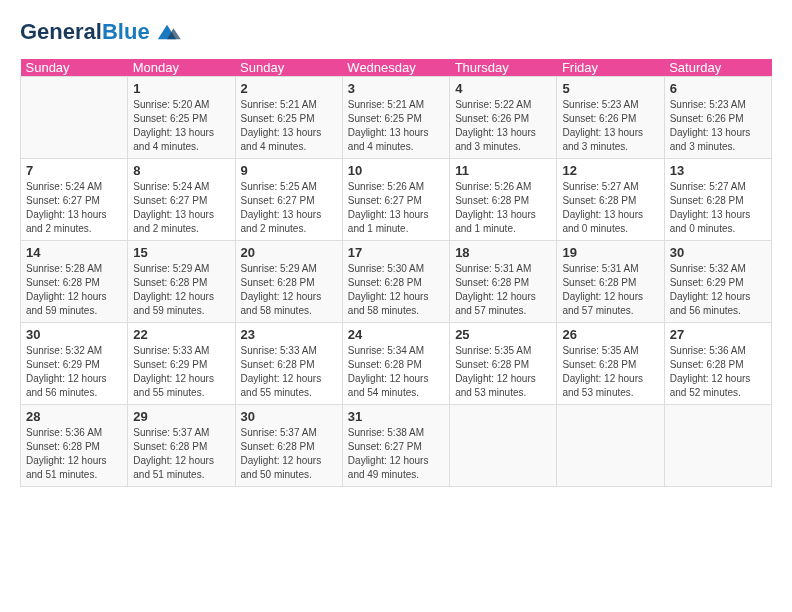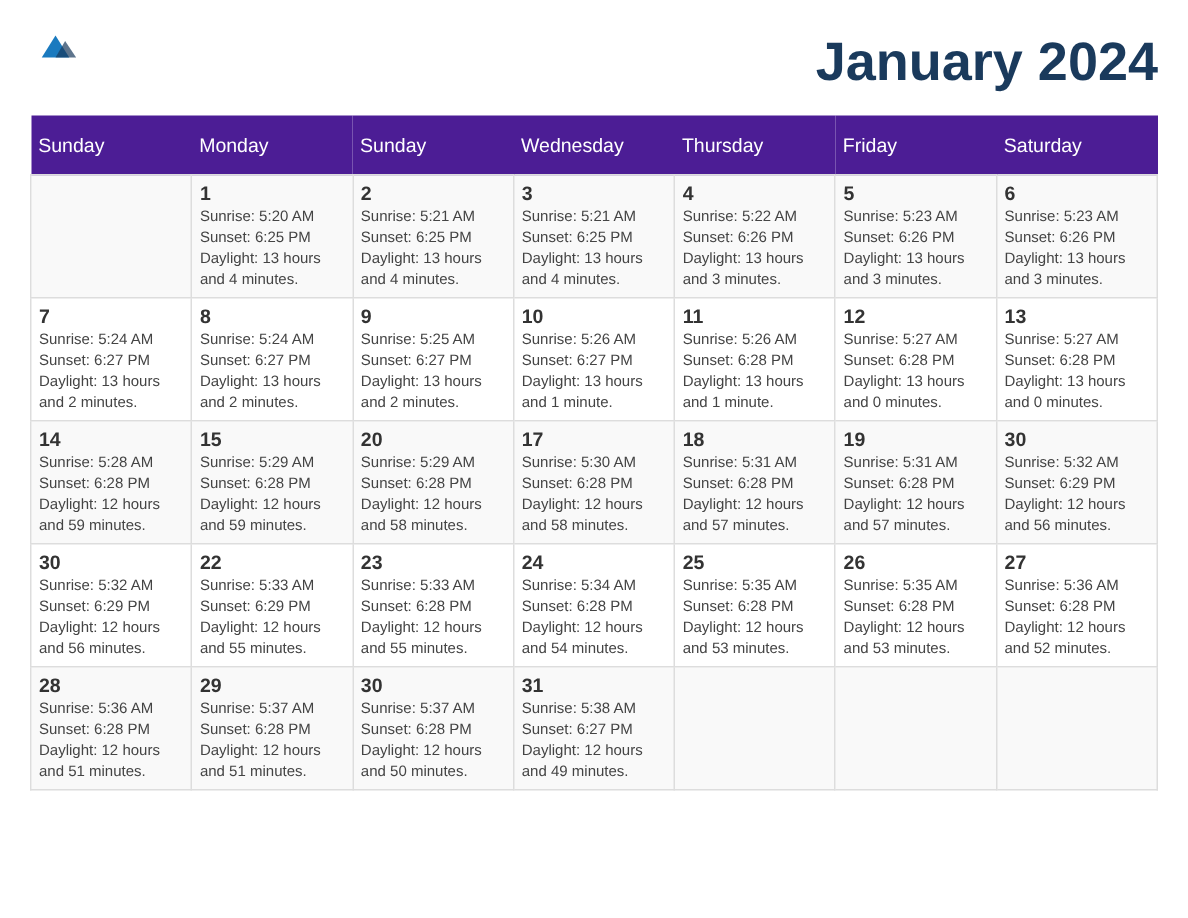--- a/index.html
+++ b/index.html
@@ -37,23 +37,23 @@
     .location {
       font-size: 15px;
       color: #555;
     }
     table {
       width: 100%;
       border-collapse: collapse;
       font-size: 11px;
     }
     thead tr th {
-      background-color: #4c1d95;
+      background-color: #ec4899;
       color: white;
-      padding: 12px 5px;
+      padding: 1px 5px;
       text-align: left;
       font-size: 13px;
       font-weight: normal;
     }
     tbody tr td {
       border: 1px solid #ddd;
       vertical-align: top;
       padding: 4px 5px;
       min-height: 80px;
       height: 80px;
@@ -81,29 +81,31 @@
       background-color: #f9f9f9;
     }
   </style>
 </head>
 <body>
 
 <div class="header">
   <div class="logo">
     <div>
       <div style="display:flex;align-items:center;">
+        <div style="font-size:22px;font-weight:bold;color:#1a3a5c;line-height:1.1;">
+          <span style="color:#1a3a5c;">General</span><span style="color:#1a7abf;">Blue</span>
+        </div>
         <svg class="logo-icon" viewBox="0 0 30 24" width="30" height="24" style="margin-left:3px;">
           <polygon points="5,20 15,4 25,20" fill="#1a7abf"></polygon>
           <polygon points="15,20 22,8 30,20" fill="#1a3a5c" opacity="0.7"></polygon>
         </svg>
       </div>
     </div>
   </div>
   <div class="title-block">
-    <div class="month-title">January 2024</div>
   </div>
 </div>
 
 <table>
   <thead>
     <tr>
     <th>Sunday</th>
         <th>Monday</th>
         <th>Sunday</th>
         <th>Wednesday</th>

